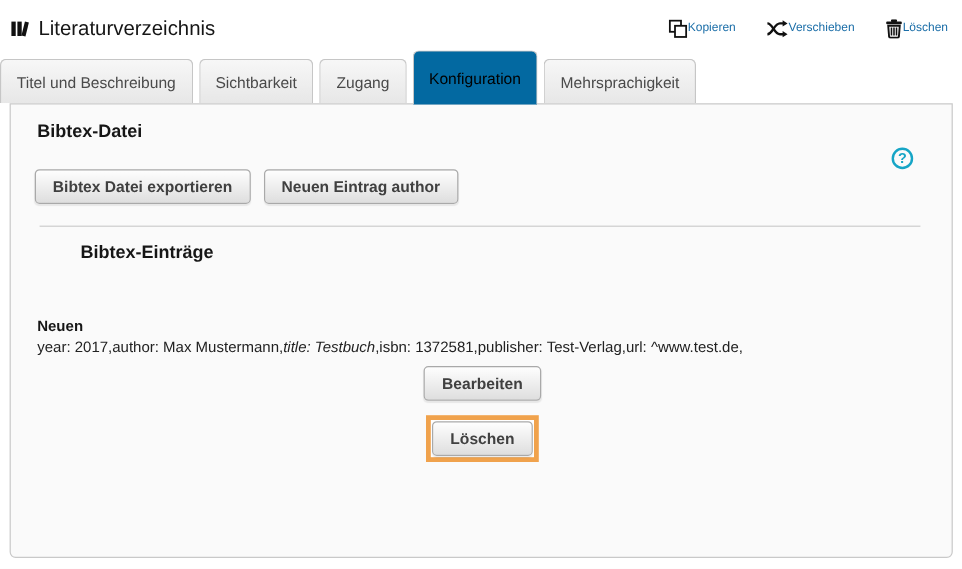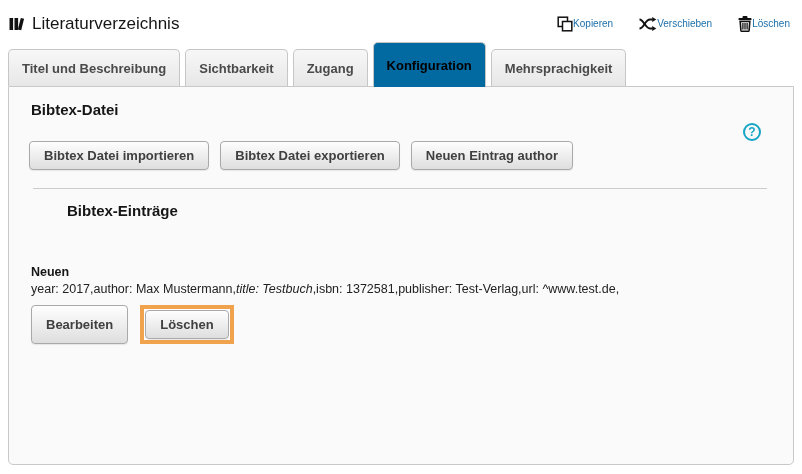--- a/index.html
+++ b/index.html
@@ -23,21 +23,21 @@
   .actions { display: flex; align-items: center; gap: 26px; padding-right: 2px; }
   .action-link {
     display: flex; align-items: center; gap: 0;
     color: #1b6ea8; font-size: 10px; text-decoration: none; cursor: pointer;
   }
   .action-link .icn { display: flex; align-items: center; }
 
   
   .tabbar {
     display: flex; align-items: flex-end;
-    height: 44px; padding-left: 8px; position: relative; font-weight: bold;
+    height: 44px; padding-left: 0; position: relative;
   }
   .tab {
     display: flex; align-items: center; white-space: nowrap;
     height: 37px; padding: 0 13px; margin-right: 5px;
     border: 1px solid #c6c6c6; border-bottom: none;
     border-radius: 5px 5px 0 0;
     background: linear-gradient(#f7f7f7, #e7e7e7);
     font-size: 13px; color: #4a4a4a; cursor: pointer;
   }
   .tab.active {
@@ -71,21 +71,21 @@
     color: #16a5c6; font-size: 12px; font-weight: bold;
     display: flex; align-items: center; justify-content: center; cursor: pointer;
   }
   .divider { border: none; border-top: 1px solid #cccccc; margin: 18px 6px 0 4px; }
   .entries-heading { margin-top: 13px; padding-left: 36px; }
 
   .entry { margin: 46px 0 0 2px; }
   .entry-type { font-size: 12.5px; font-weight: bold; color: #161616; }
   .entry-detail { font-size: 12.5px; color: #222222; margin-top: 3px; }
   .entry-detail .ital { font-style: italic; }
-  .entry-btns { display: flex; gap: 12px; margin-top: 9px; }
+  .entry-btns { display: flex; align-items: center; gap: 12px; margin-top: 9px; flex-direction: column; }
   .highlight {
     display: inline-flex; border: 4px solid #f0a24c;
     background: #ffffff; padding: 1px;
   }
 </style>
 </head>
 <body>
 
 <div class="header">
   <div class="title-wrap">
@@ -144,21 +144,20 @@
   <div class="tab">Zugang</div>
   <div class="tab active">Konfiguration</div>
   <div class="tab">Mehrsprachigkeit</div>
 </div>
 
 <div class="panel">
 
   <div class="section-heading">Bibtex-Datei</div>
 
   <div class="btn-row">
-    <button class="btn">Bibtex Datei importieren</button>
     <button class="btn">Bibtex Datei exportieren</button>
     <button class="btn">Neuen Eintrag author</button>
   </div>
 
   <span class="help">?</span>
 
   <hr class="divider">
 
   <div class="section-heading entries-heading">Bibtex-Einträge</div>
 

